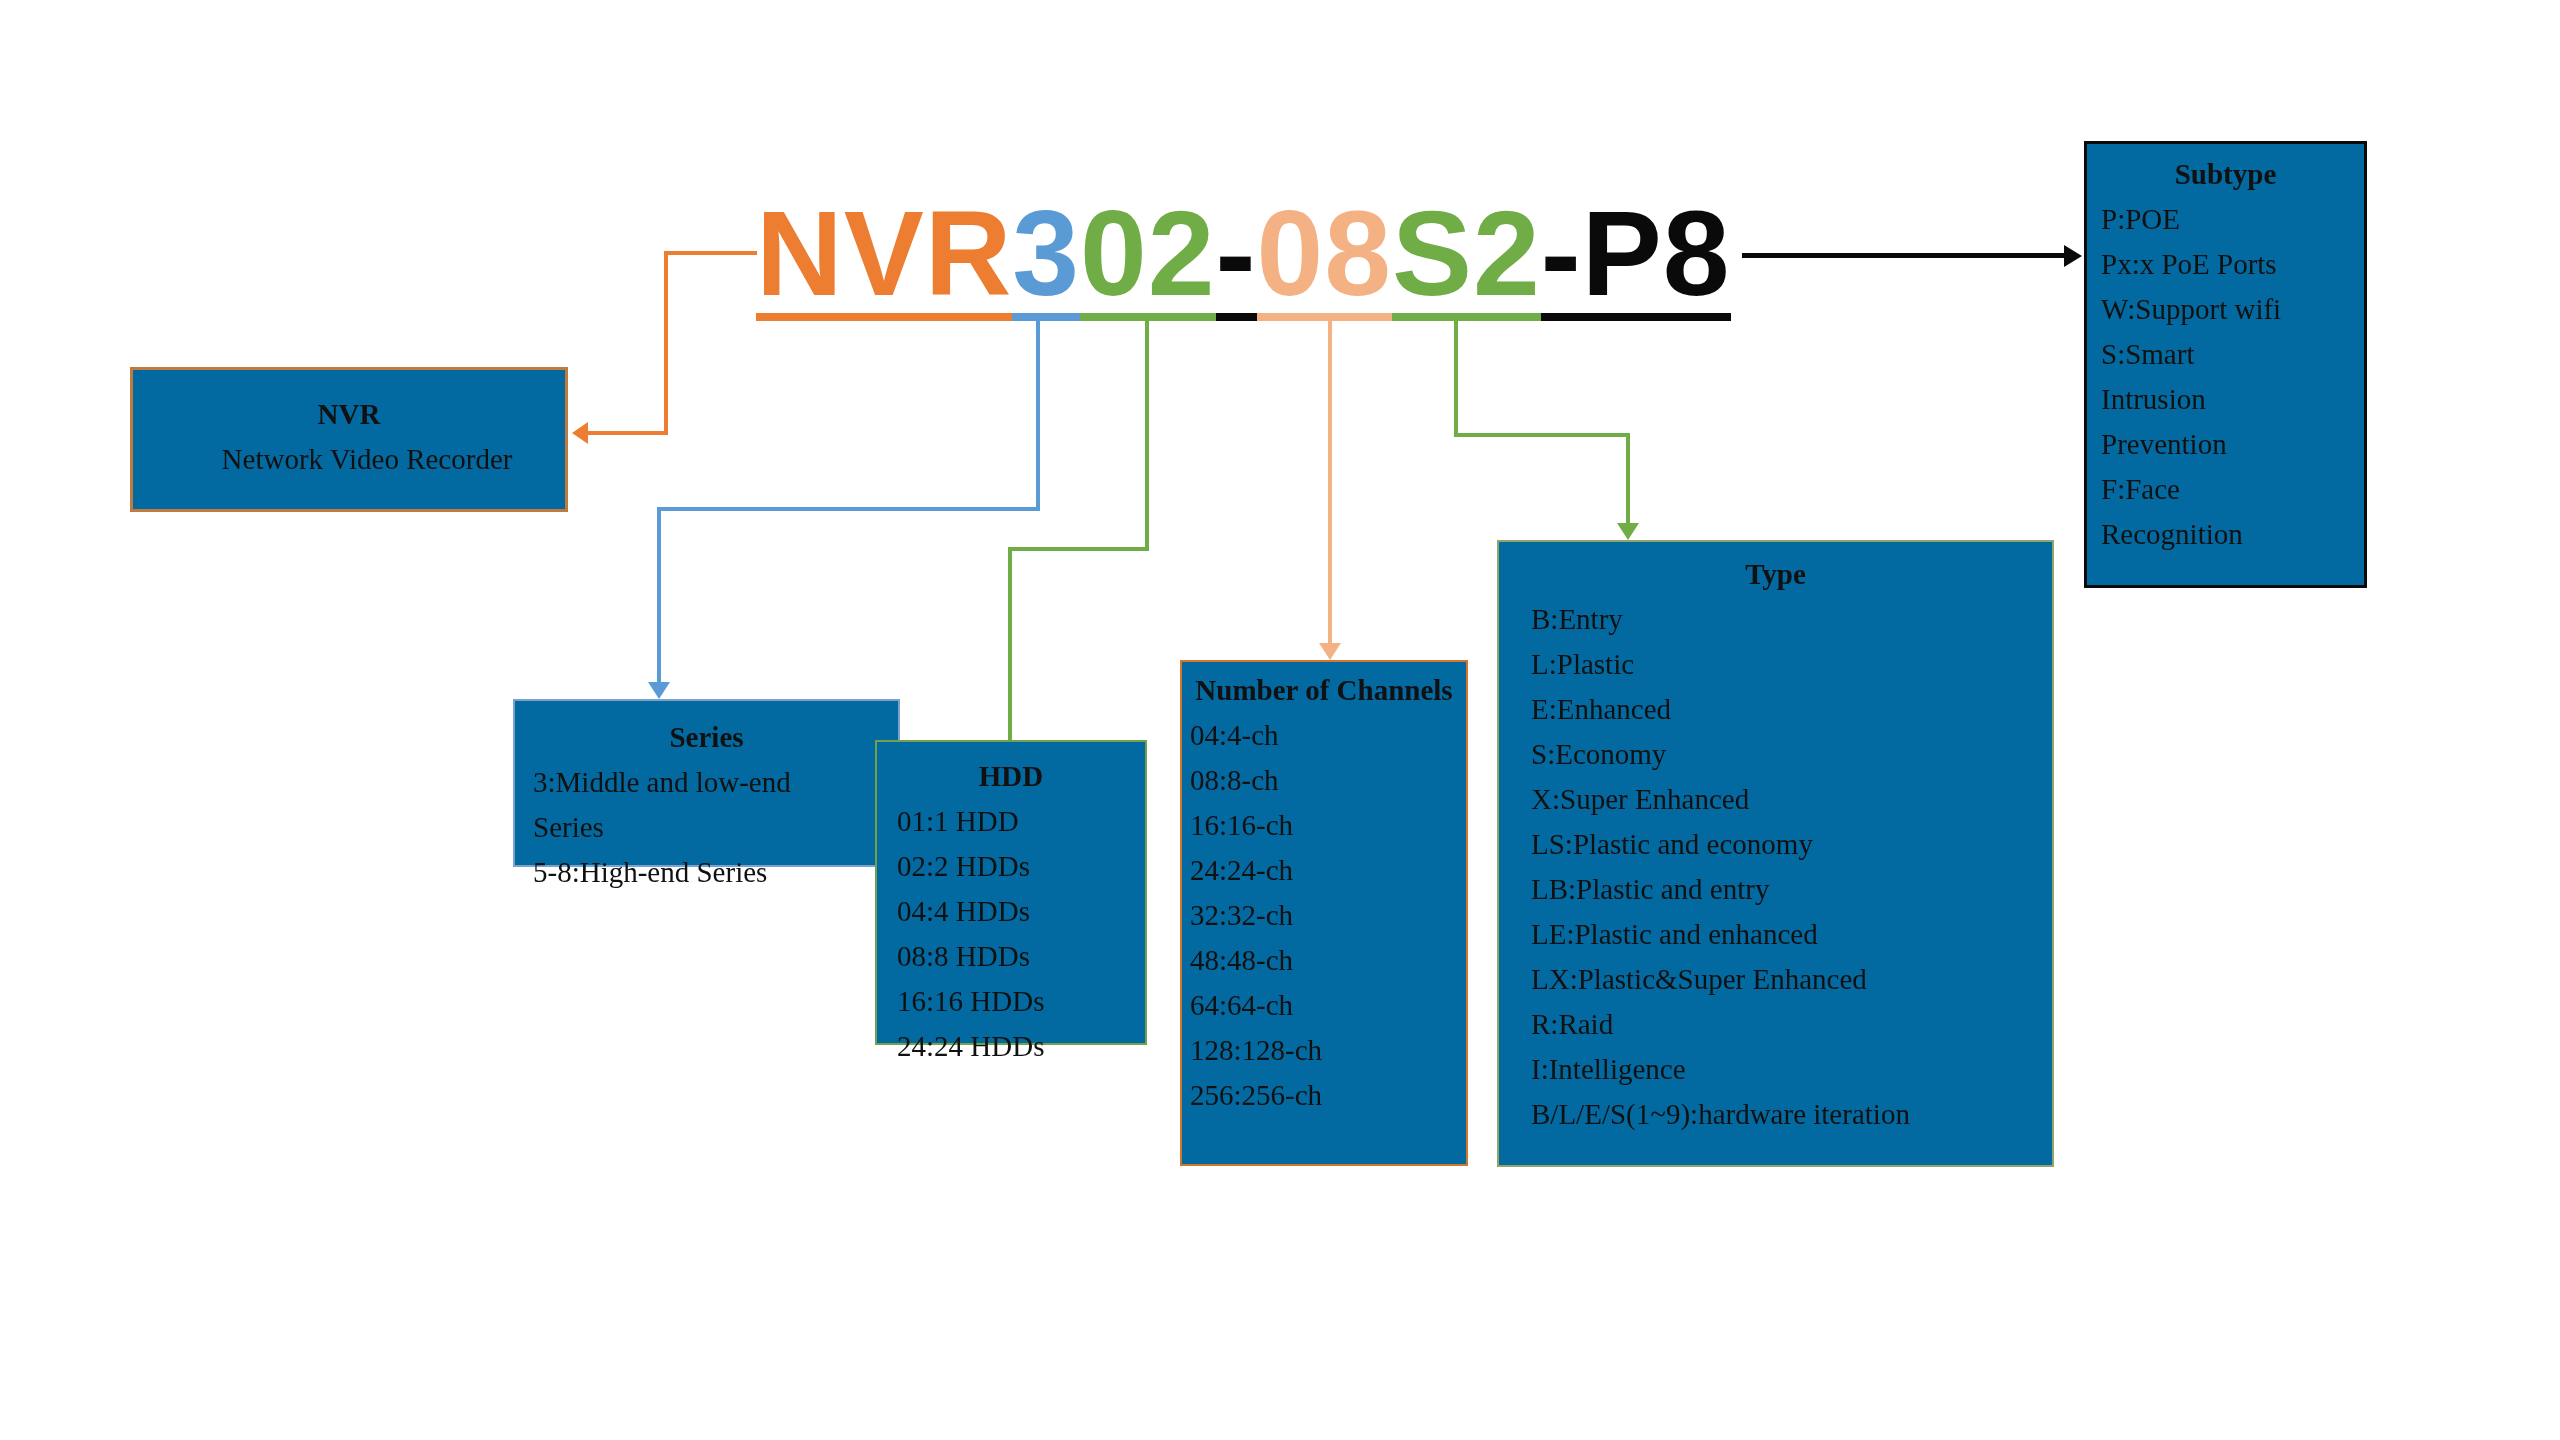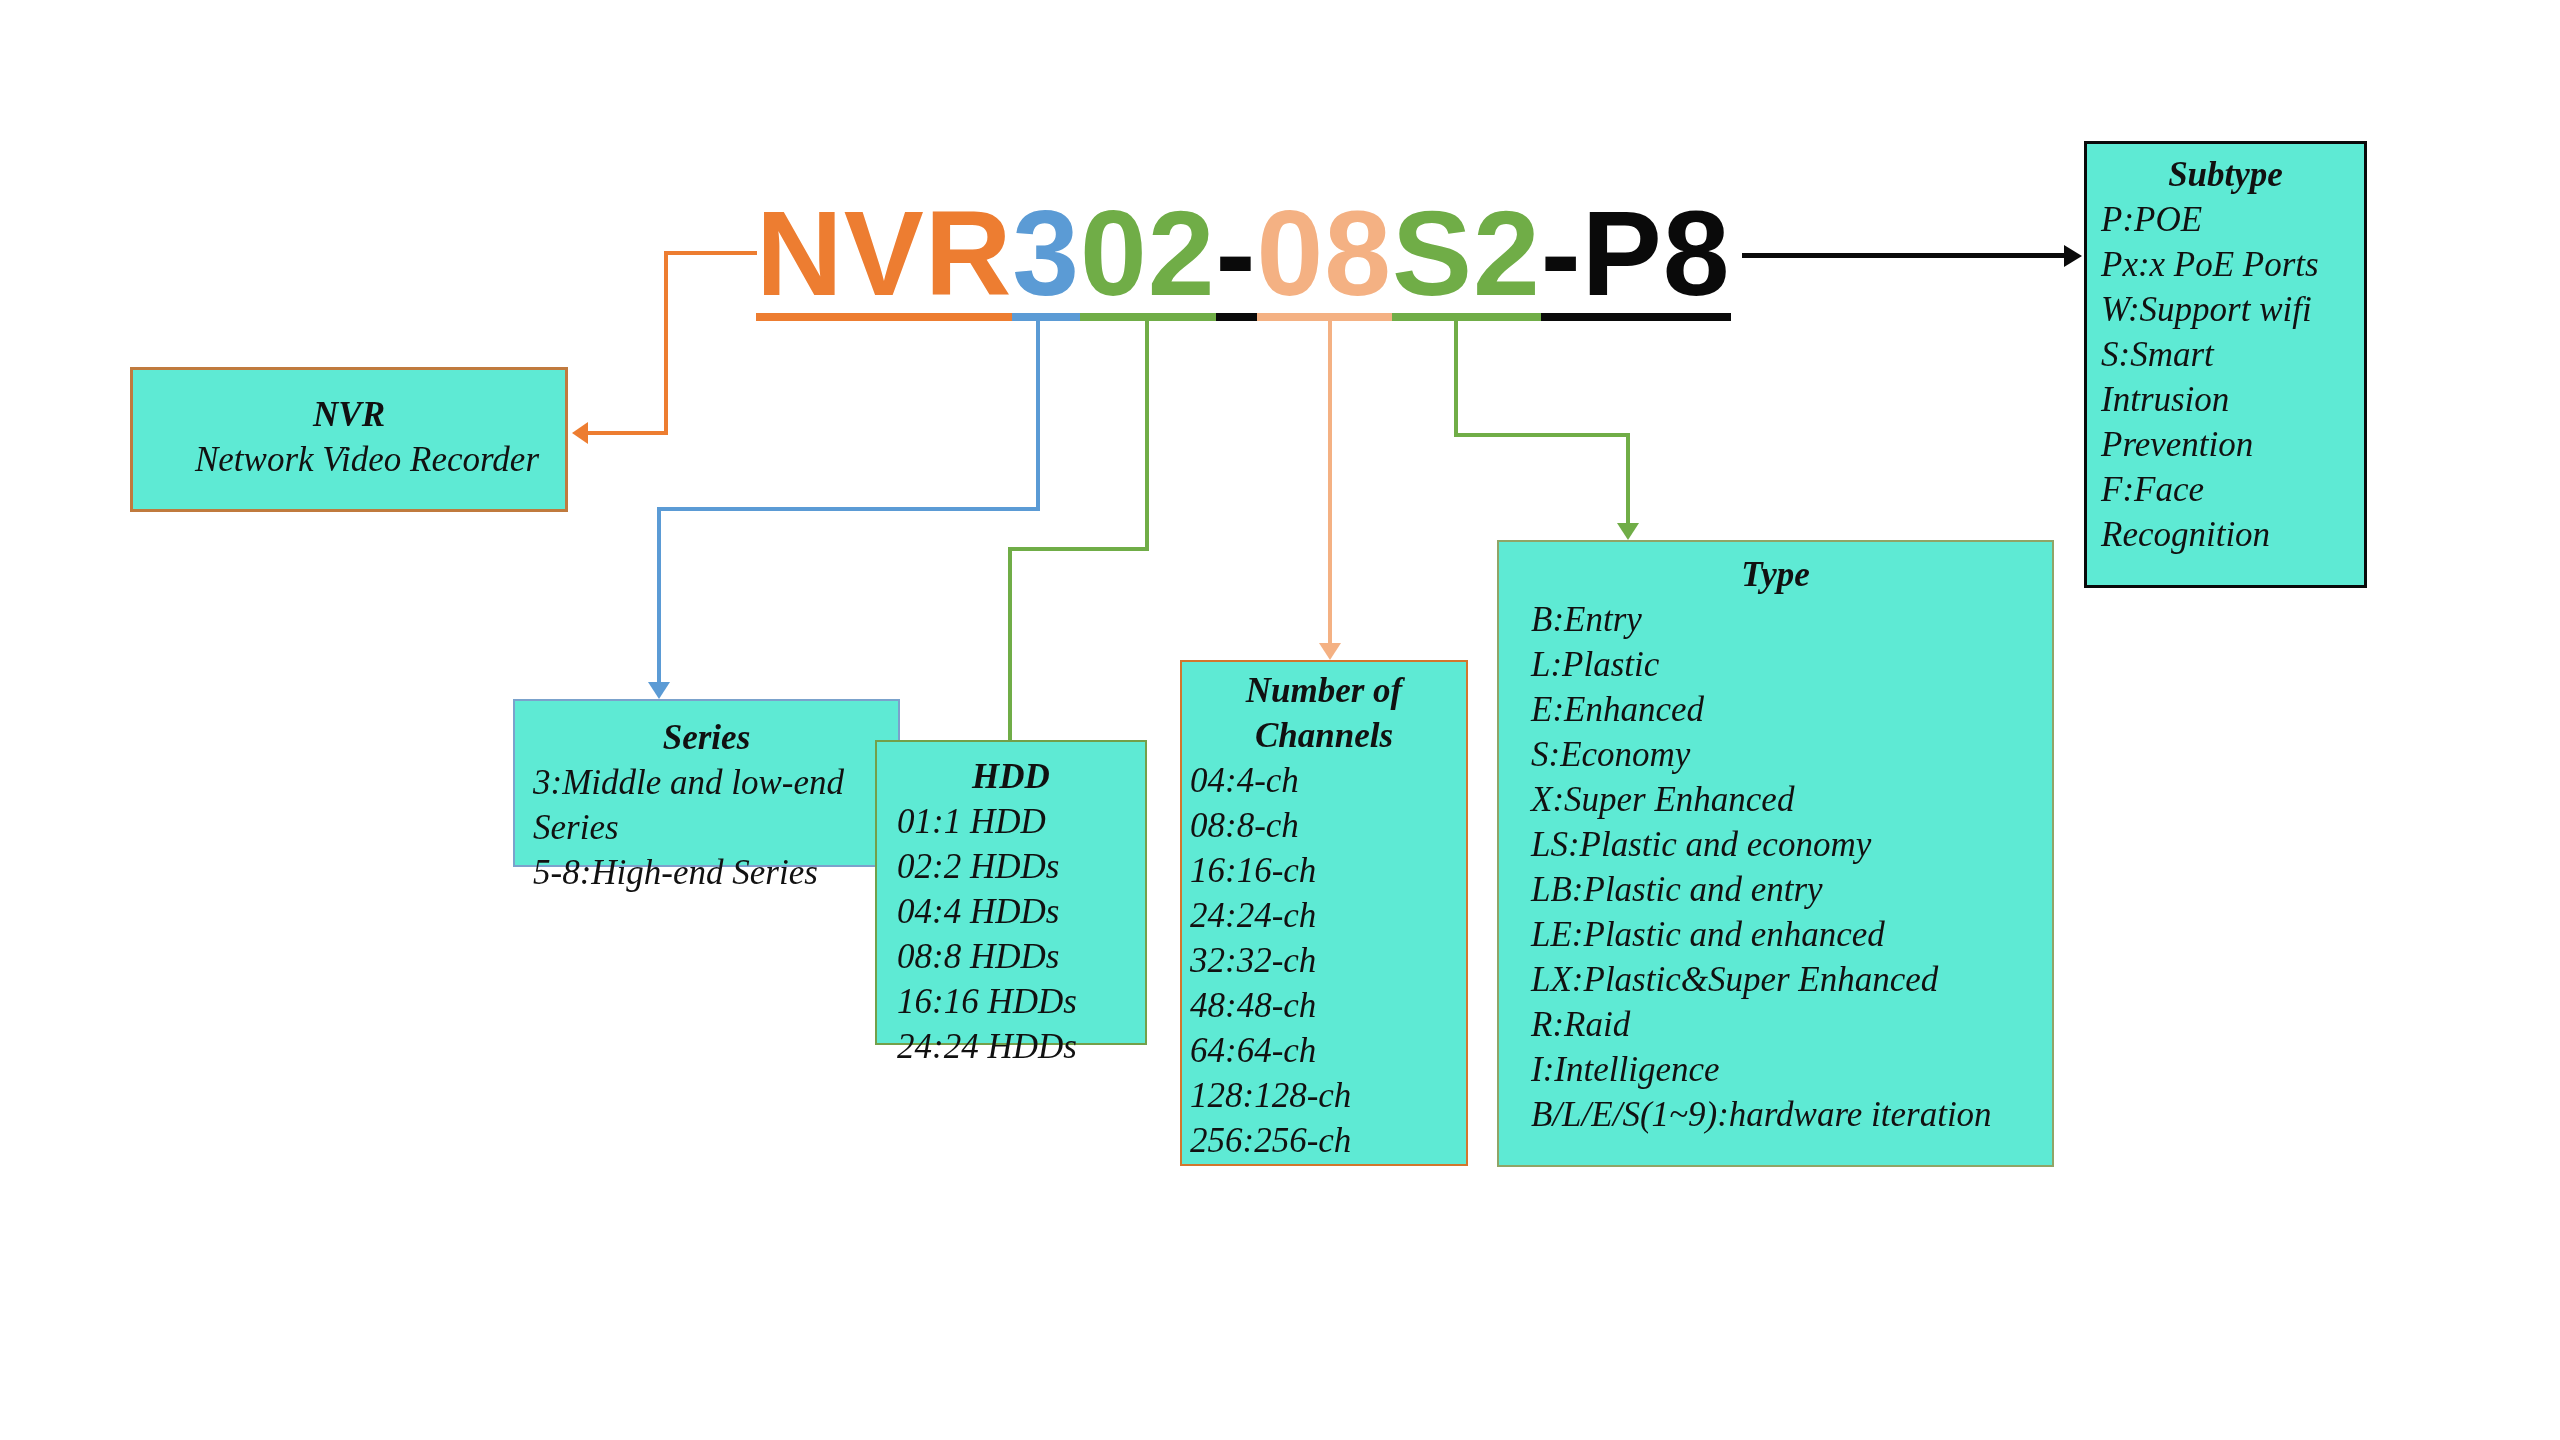--- a/index.html
+++ b/index.html
@@ -6,22 +6,22 @@
   .canvas{position:relative;width:2560px;height:1440px;background:#ffffff;overflow:hidden;
           font-family:"Liberation Serif", serif;}
 
   
   .model-title{position:absolute;left:756px;top:193px;display:flex;align-items:flex-end;
                font-family:"Liberation Sans", sans-serif;font-weight:bold;font-size:120px;
                line-height:1;letter-spacing:1px;white-space:nowrap;}
   .seg{display:inline-block;border-bottom:8px solid;}
 
   
-  .box{position:absolute;box-sizing:border-box;border:2px solid;background:#5eead4;
-       font-size:35px;line-height:45px;color:#111111;font-style:italic;}
+  .box{position:absolute;box-sizing:border-box;border:2px solid;background:#0369a1;
+       font-size:29px;line-height:45px;color:#111111;}
   .box-title{font-weight:bold;text-align:center;}
   .box-body{text-align:left;}
   .box-body.center{text-align:center;padding-left:36px;}
 
   
   .line{position:absolute;}
 
   
   .arrow{position:absolute;width:0;height:0;}
   .arrow-down{border-left:11px solid transparent;border-right:11px solid transparent;

